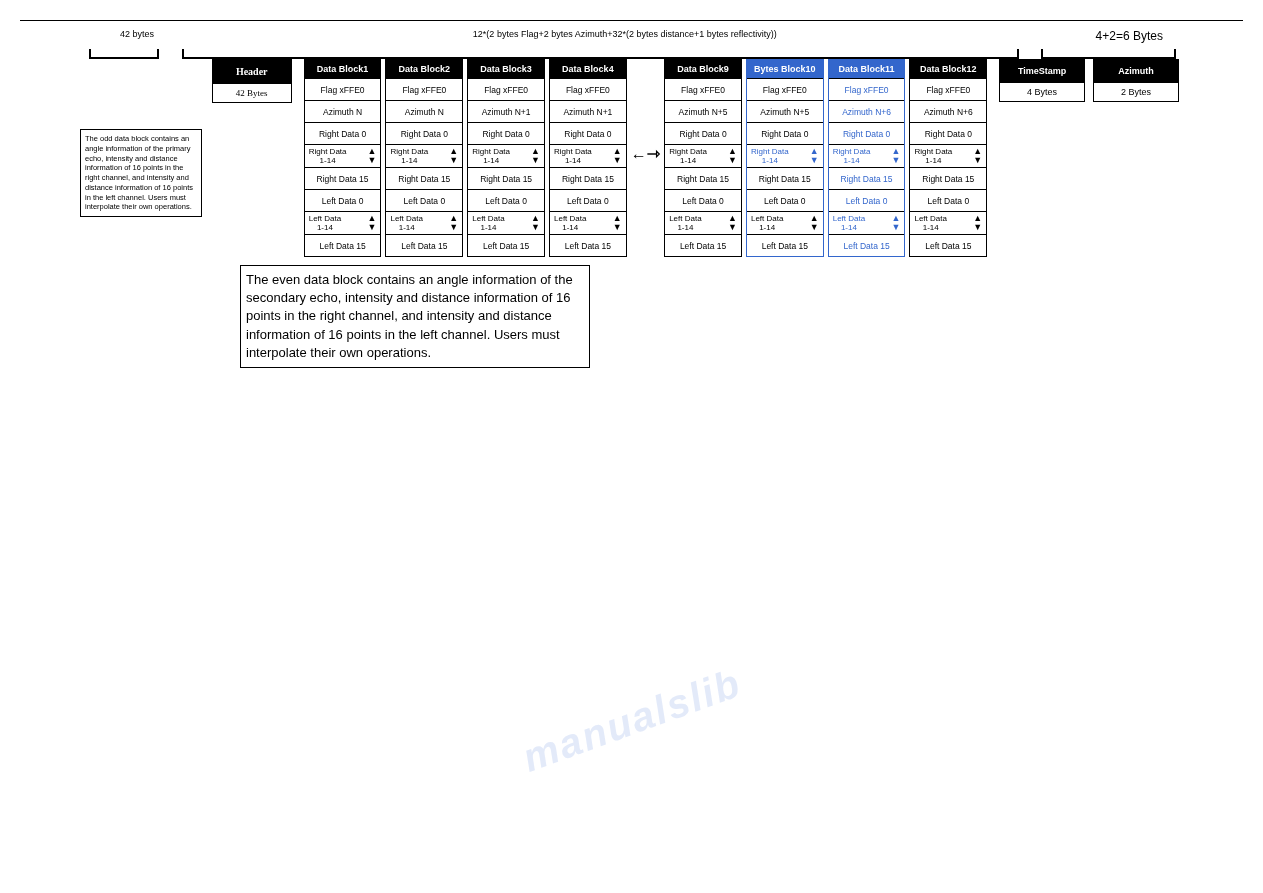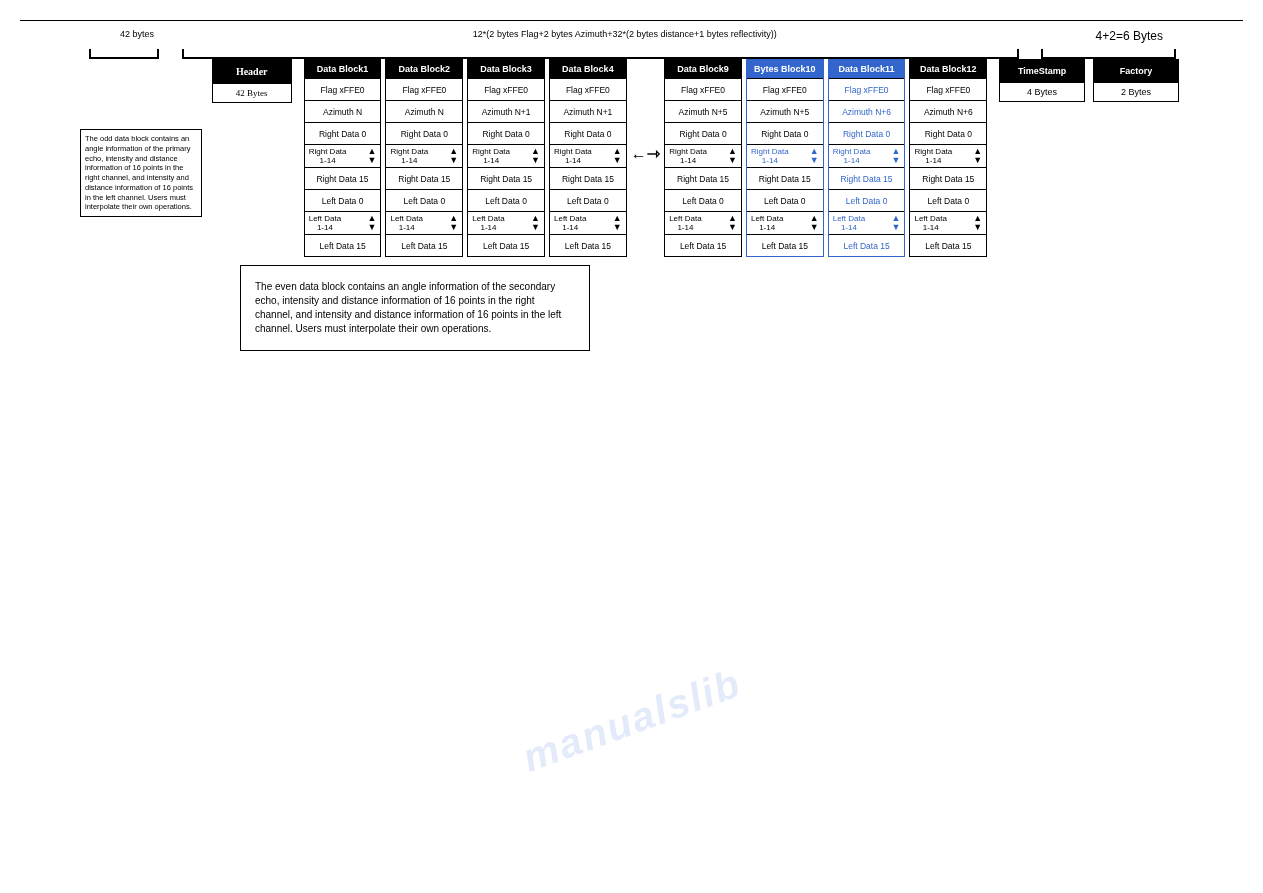--- a/index.html
+++ b/index.html
@@ -126,22 +126,22 @@
       color: rgba(100, 140, 220, 0.18);
       white-space: nowrap;
       pointer-events: none;
       font-style: italic;
       font-weight: bold;
       letter-spacing: 2px;
     }
     .bottom-annotation {
       border: 1px solid #000;
       background: #fff;
-      padding: 14px;
-      font-size: 10px;
+      padding: 5px;
+      font-size: 13px;
       line-height: 1.4;
       width: 350px;
       margin-top: 8px;
       margin-left: 220px;
     }
   </style>
 </head>
 <body>
 
 <div class="page">
@@ -409,21 +409,21 @@
 
     <div style="display:flex; flex-direction:column; margin: 0 2px;">
       <div class="ts-block">
         <div class="ts-block-title">TimeStamp</div>
         <div class="ts-block-sub">4 Bytes</div>
       </div>
     </div>
 
     <div style="display:flex; flex-direction:column; margin: 0 2px;">
       <div class="ts-block">
-        <div class="ts-block-title">Factory</div>
+        <div class="ts-block-title">Azimuth</div>
         <div class="ts-block-sub">2 Bytes</div>
       </div>
     </div>
 
   </div>
 
   <div class="bottom-annotation">
     <span>The even data block contains an angle information of the secondary echo, intensity and distance information of 16 points in the right channel, and intensity and distance information of 16 points in the left channel. Users must interpolate their own operations.</span>
   </div>
 

